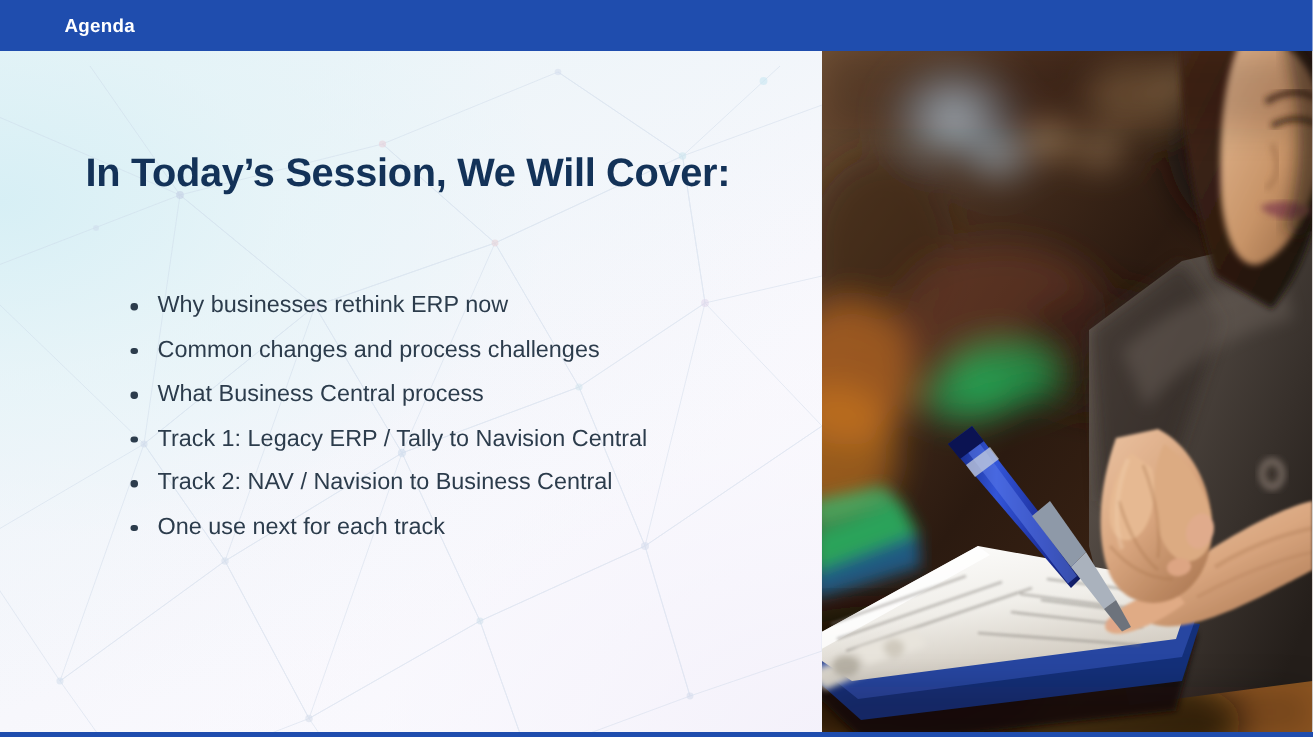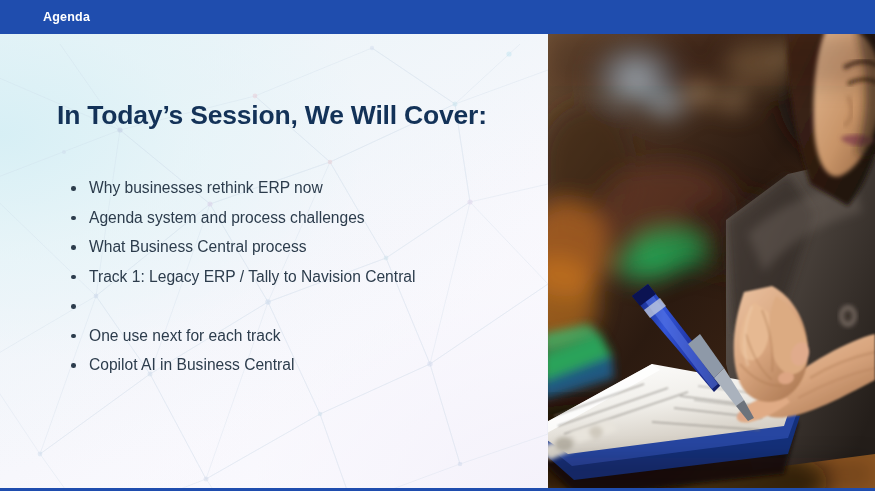--- a/index.html
+++ b/index.html
@@ -75,21 +75,21 @@
     color: #133258;
     letter-spacing: -0.2px;
     white-space: nowrap;
     z-index: 10;
   }
 
   #bullet-list {
     position: absolute;
     left: 68px;
     top: 139px;
-    margin: 0;
+    margin: 16px;
     padding: 0;
     list-style: none;
     z-index: 10;
   }
   #bullet-list li {
     position: relative;
     height: 29.5px;
     line-height: 29.5px;
     padding-left: 21px;
     font-size: 15.6px;
@@ -190,40 +190,37 @@
 
     <div id="slide-title">In Today’s Session, We Will Cover:</div>
 
     <ul id="bullet-list">
       <li>
         <span class="bullet-dot"></span>
         <span>Why businesses rethink ERP now</span>
       </li>
       <li>
         <span class="bullet-dot"></span>
-        <span>Agenda system and process challenges</span>
+        <span>Common changes and process challenges</span>
       </li>
       <li>
         <span class="bullet-dot"></span>
         <span>What Business Central process</span>
       </li>
       <li>
         <span class="bullet-dot"></span>
         <span>Track 1: Legacy ERP / Tally to Navision Central</span>
       </li>
       <li>
         <span class="bullet-dot"></span>
+        <span>Track 2: NAV / Navision to Business Central</span>
       </li>
       <li>
         <span class="bullet-dot"></span>
         <span>One use next for each track</span>
-      </li>
-      <li>
-        <span class="bullet-dot"></span>
-        <span>Copilot AI in Business Central</span>
       </li>
     </ul>
   </div>
 
   <div id="photo-panel">
     <svg class="ph" style="left:0;top:0;" width="327" height="457" viewBox="0 0 327 457" xmlns="http://www.w3.org/2000/svg">
       <defs>
         <linearGradient id="bgWarm" x1="0" y1="0" x2="1" y2="1">
           <stop offset="0%" stop-color="#6e5136"></stop>
           <stop offset="22%" stop-color="#4a3120"></stop>

